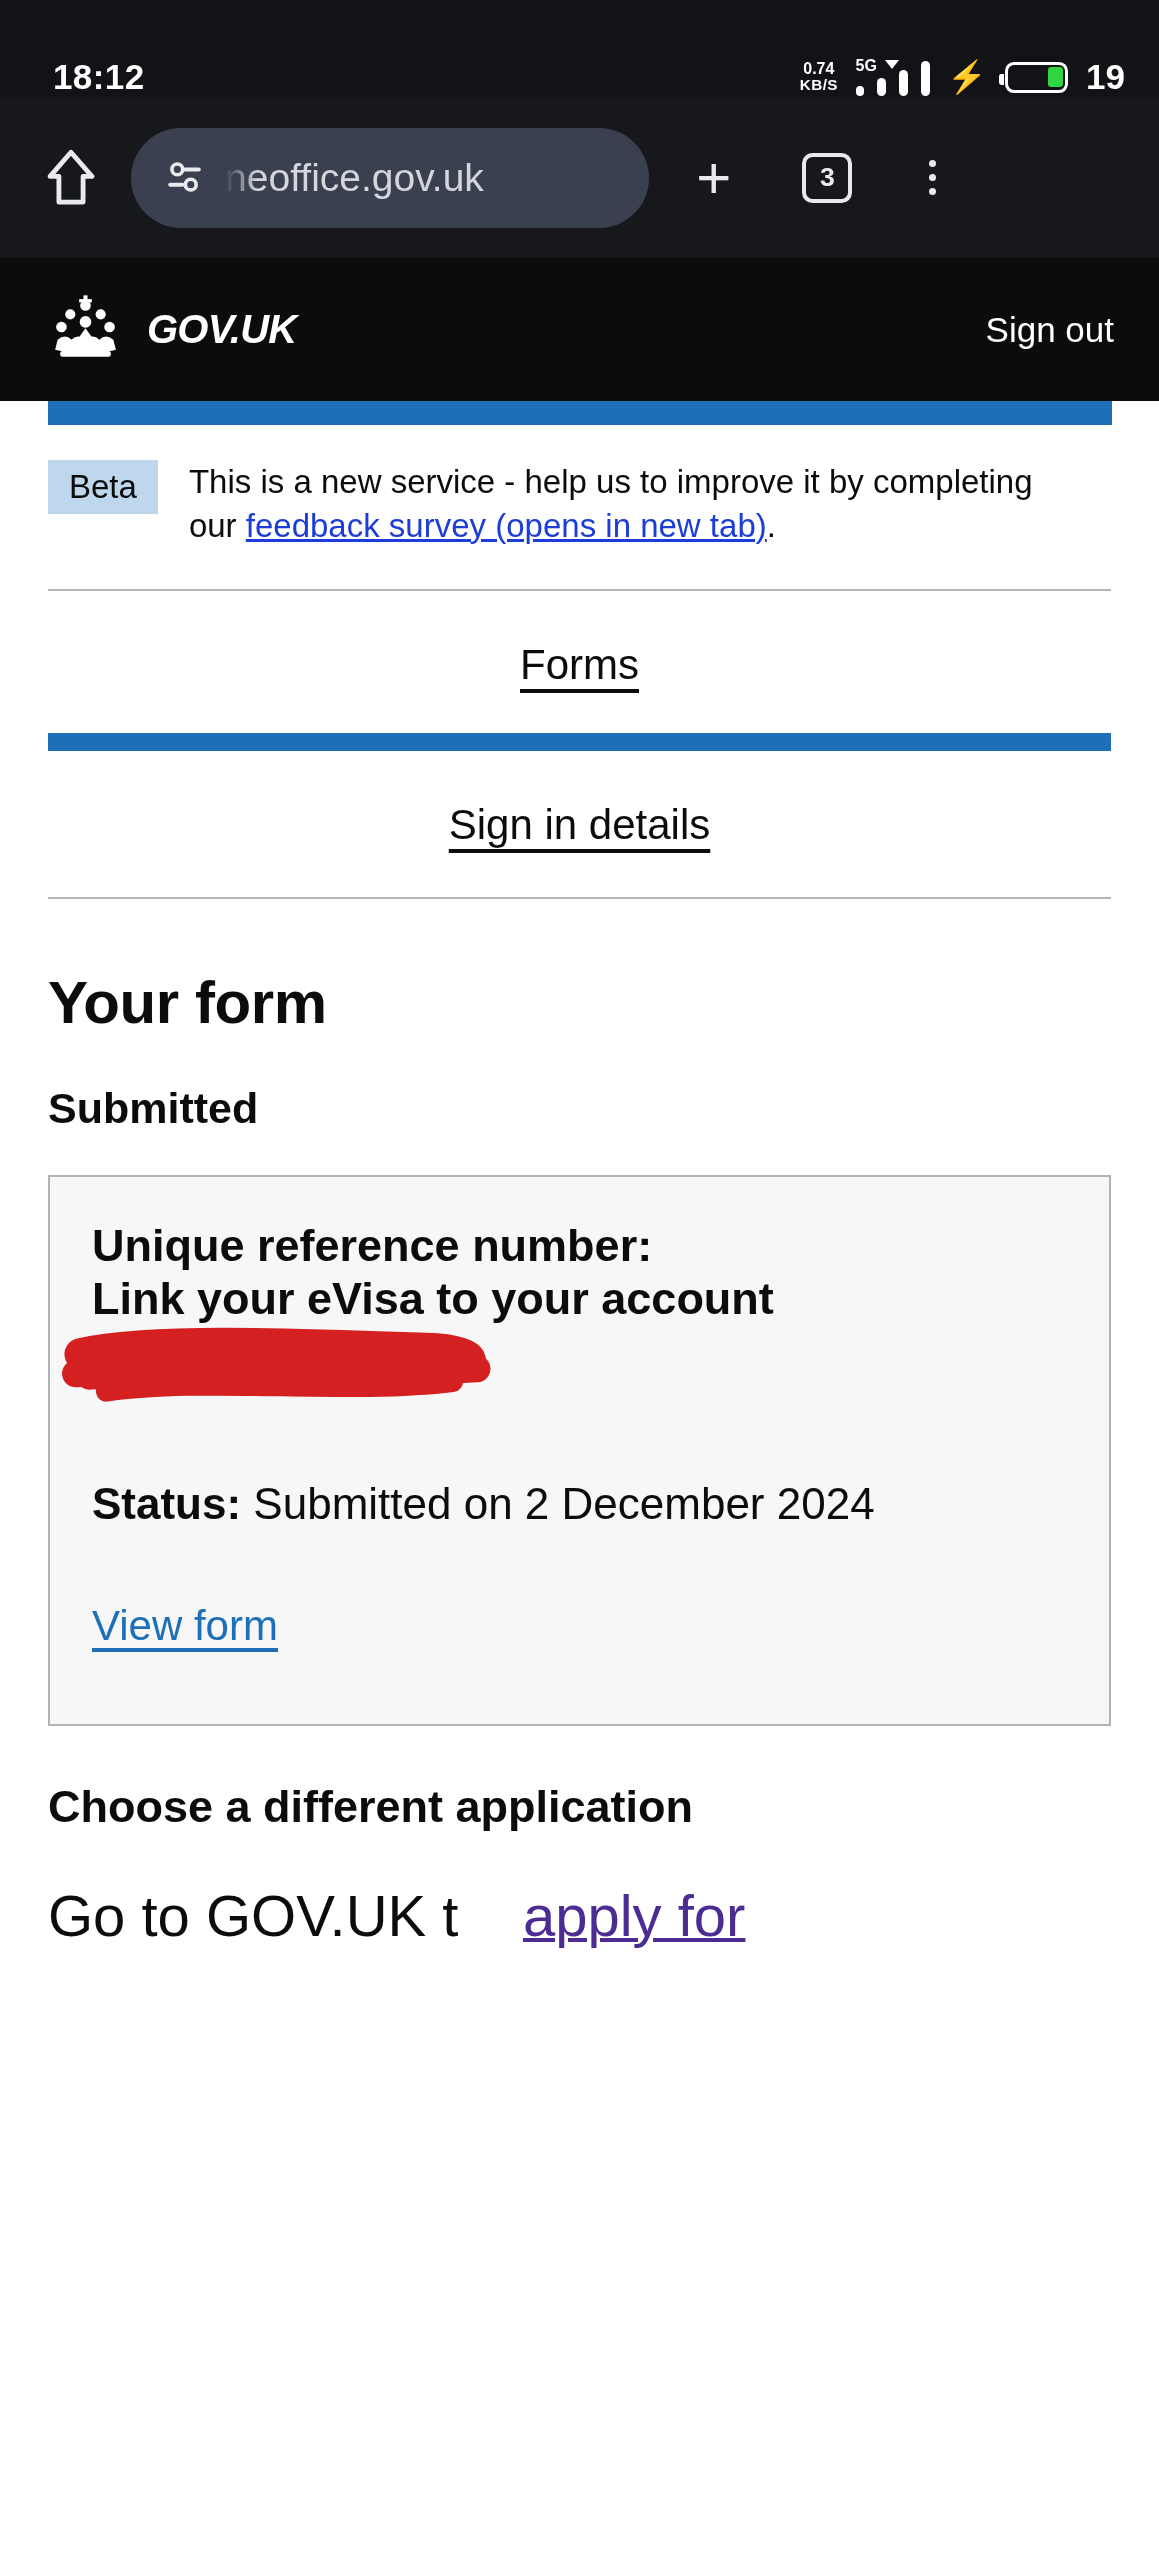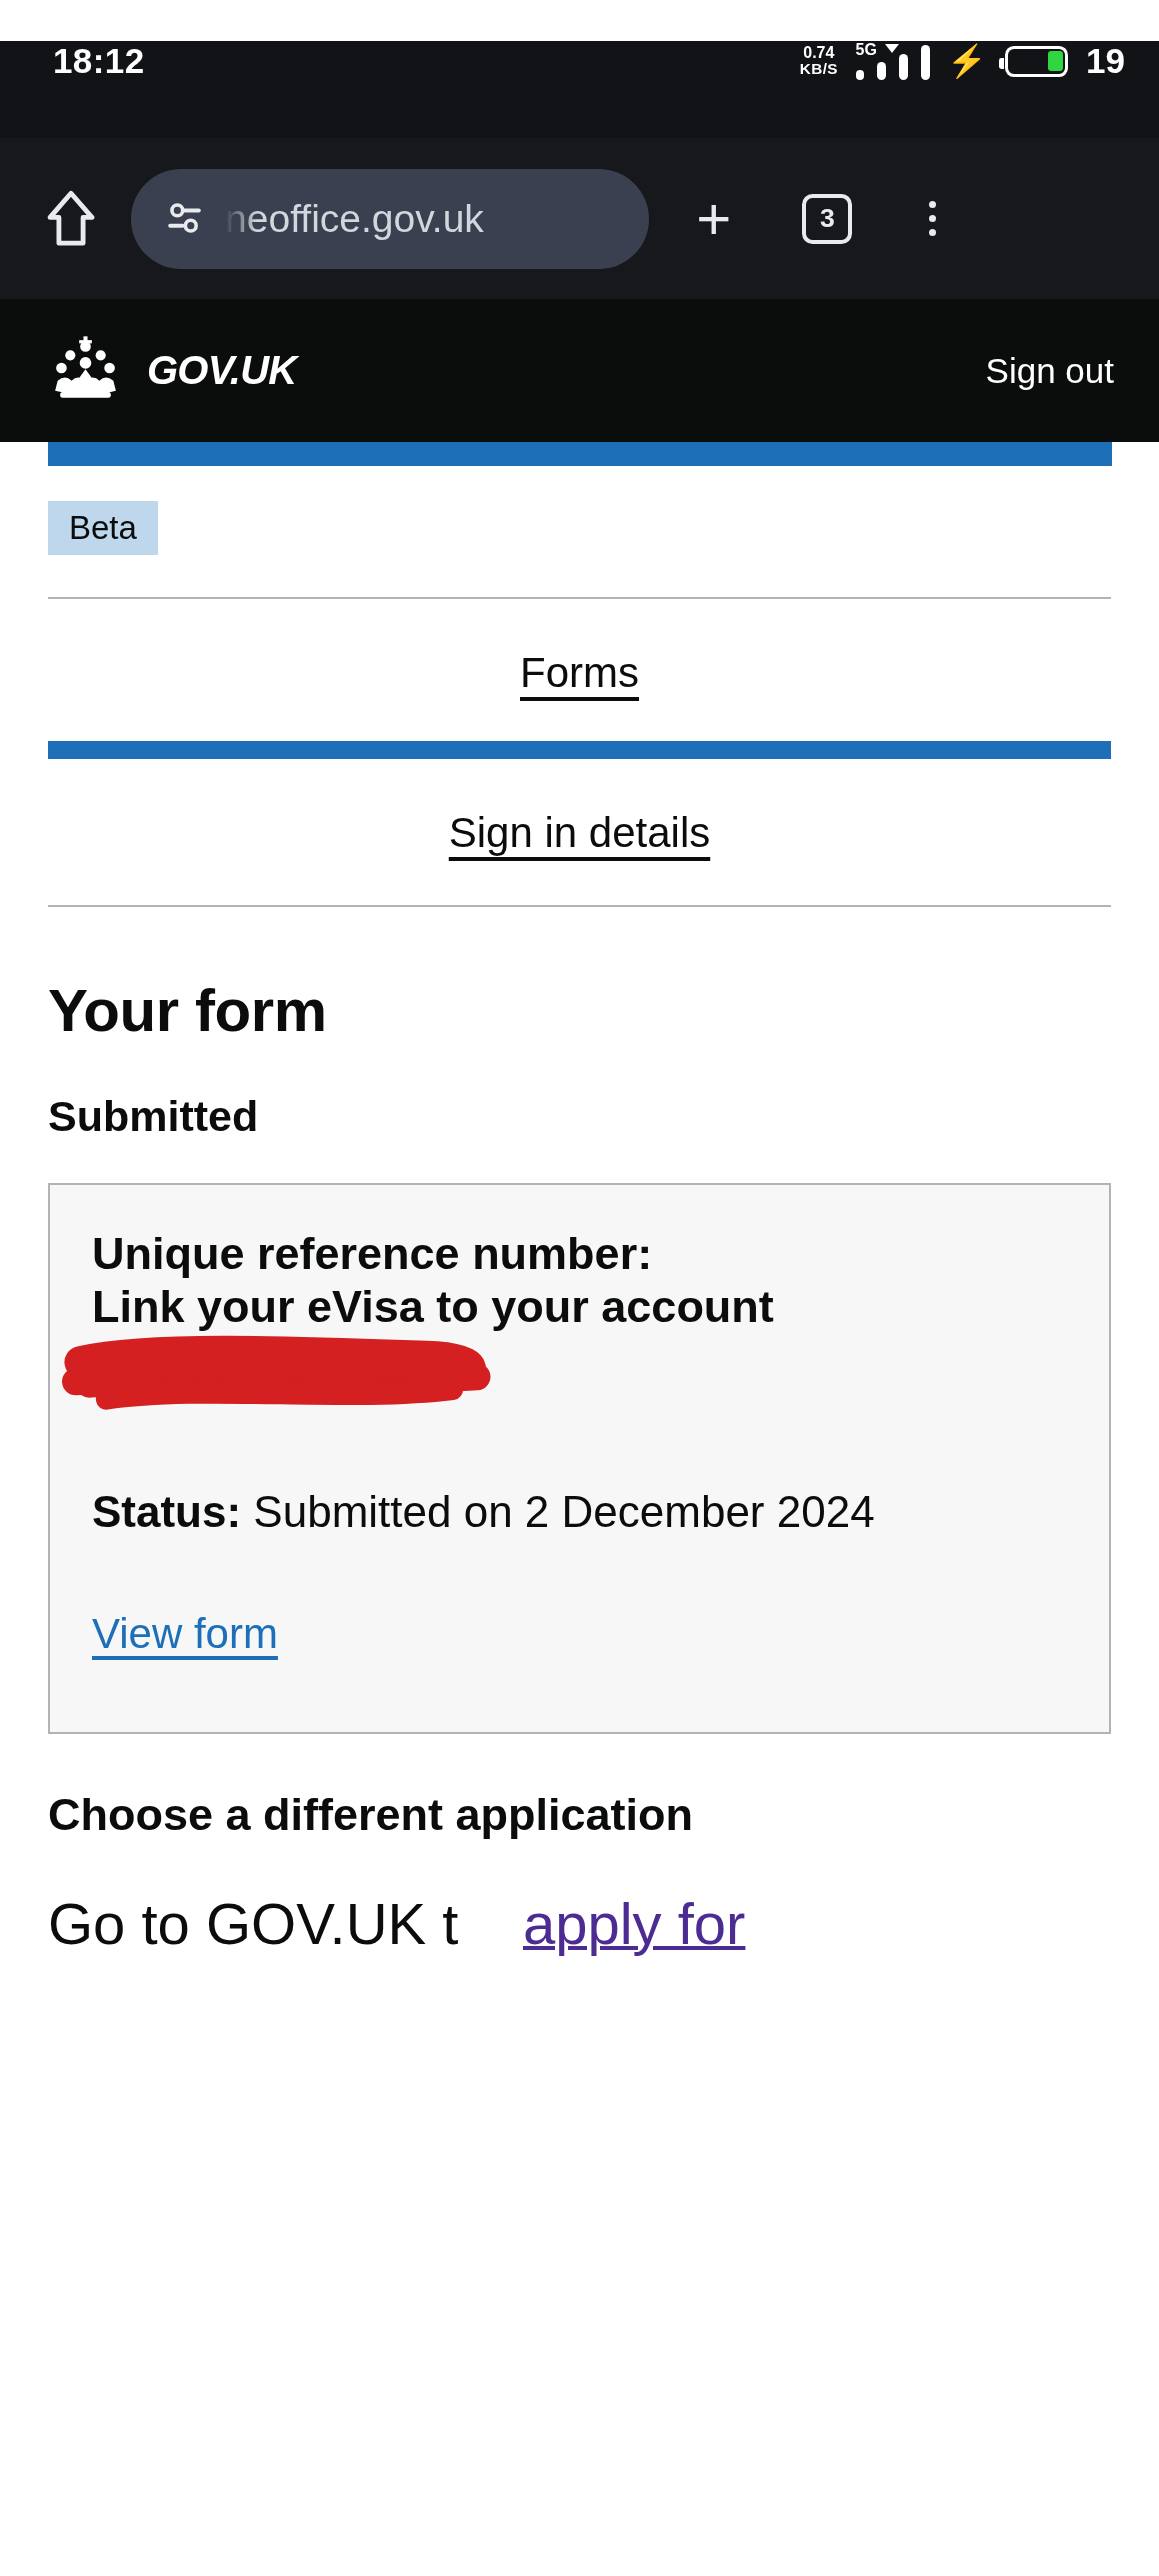--- a/index.html
+++ b/index.html
@@ -6,23 +6,22 @@
   html, body { width:1159px; height:2576px; }
   body {
     font-family: "Liberation Sans", sans-serif;
     background:#ffffff;
     overflow:hidden;
   }
 
   
   .statusbar{
     height:97px; background:#111317; color:#ffffff;
-    display:flex; align-items:flex-start; justify-content:space-between;
+    display:flex; align-items:flex-end; justify-content:space-between;
     padding:0 34px 0 53px;
-    margin-top:41px;
   }
   .status-time{ font-size:35px; font-weight:700; letter-spacing:0.4px; }
   .status-right{ display:flex; align-items:center; gap:17.7px; }
   .netspeed{ display:flex; flex-direction:column; align-items:center; line-height:1; }
   .netspeed .n1{ font-size:16px; font-weight:700; }
   .netspeed .n2{ font-size:15.3px; font-weight:700; letter-spacing:0.4px; }
   .sig{ display:flex; align-items:flex-end; gap:13px; height:37px; position:relative; padding-top:9.7px;}
   .sig .lbl{ position:absolute; top:-1.6px; left:0; font-size:16px; font-weight:700; }
   .sig .tri{ position:absolute; top:1.6px; left:29px; width:0;height:0;
              border-left:7.2px solid transparent;border-right:7.2px solid transparent;border-top:9.7px solid #fff;}
@@ -194,20 +193,23 @@
 </div>
 
 <div class="phasebar">
     <div class="inner"></div>
   </div>
 
 <div class="wrap">
 
   <div class="beta">
     <div class="beta-tag">Beta</div>
+    <div class="beta-text">
+      <span>This is a new service - help us to improve it by completing our </span><a href="#">feedback survey (opens in new tab)</a><span>.</span>
+    </div>
   </div>
   <div class="rule"></div>
 
   <div class="nav">
     <a class="nav-item" href="#"><span>Forms</span></a>
     <div class="nav-active-bar"></div>
     <a class="nav-item" href="#"><span>Sign in details</span></a>
     <div class="nav-divider"></div>
   </div>
 

